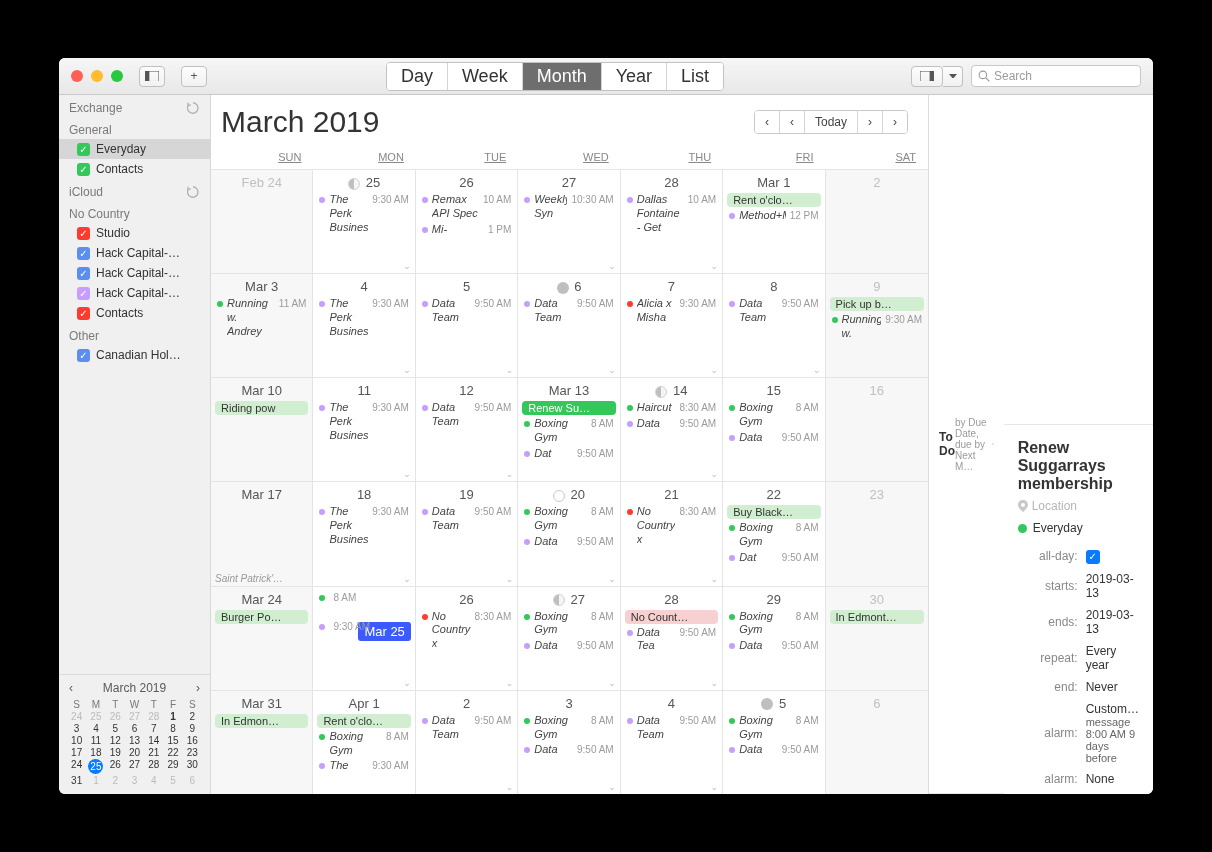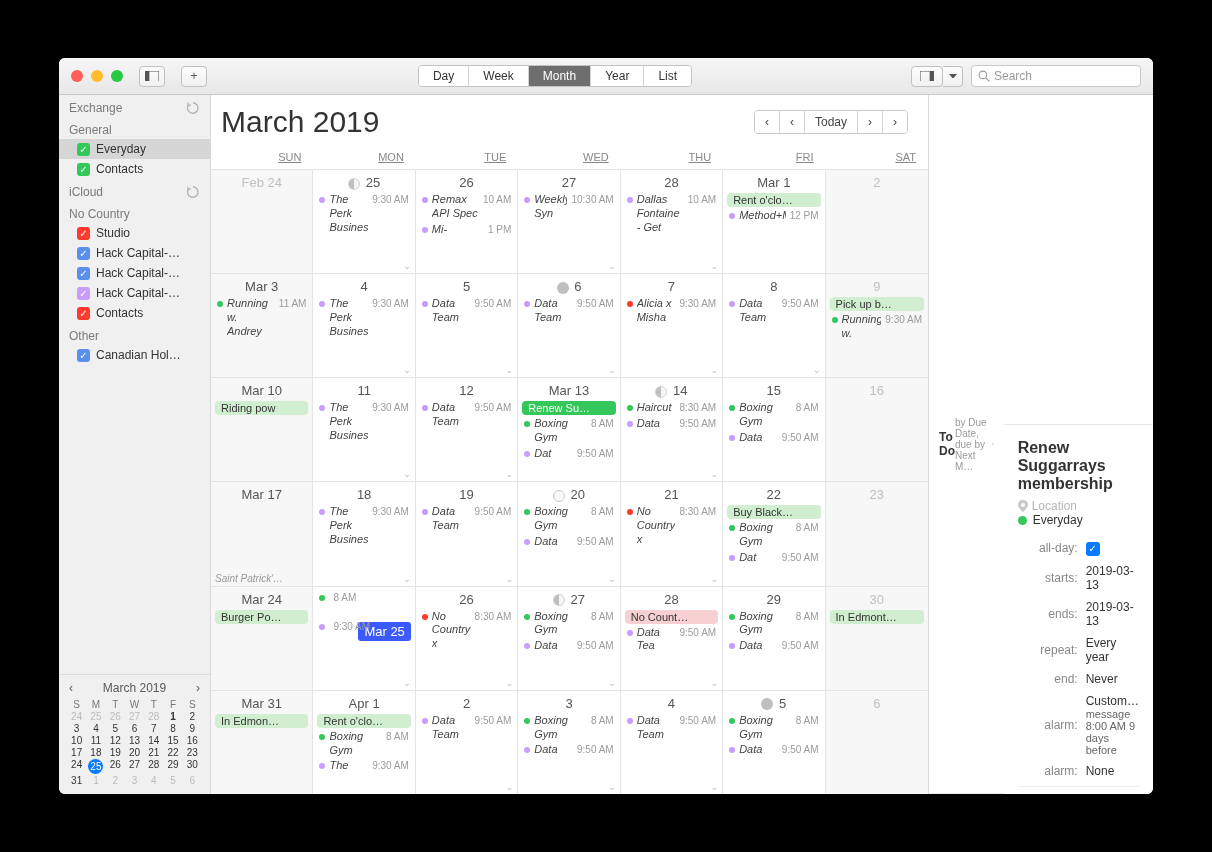--- a/index.html
+++ b/index.html
@@ -5,21 +5,21 @@
 * { margin: 0; padding: 0; box-sizing: border-box; font-family: -apple-system, BlinkMacSystemFont, "Helvetica Neue", sans-serif; -webkit-font-smoothing: antialiased; }
 body { background: #000; display: flex; align-items: center; justify-content: center; height: 852px; width: 1212px; }
 .window { width: 1094px; height: 736px; background: #fff; border-radius: 6px; box-shadow: 0 20px 60px rgba(0,0,0,.5); overflow: hidden; display: flex; flex-direction: column; }
 .titlebar { height: 37px; background: linear-gradient(#f6f6f6,#e8e8e8); border-bottom: 1px solid #c9c9c9; display: flex; align-items: center; padding: 0 12px; gap: 8px; }
 .traffic { display: flex; gap: 8px; }
 .dot { width: 12px; height: 12px; border-radius: 50%; }
 .dot.r { background: #ff5f57; } .dot.y { background: #ffbd2e; } .dot.g { background: #28c940; }
 .tb-btn { width: 26px; height: 21px; border: 1px solid #c0c0c0; border-radius: 4px; background: linear-gradient(#fdfdfd,#f1f1f1); display: flex; align-items: center; justify-content: center; font-size: 12px; color: #555; }
 .tb-group { margin-left: 8px; display: flex; }
 .seg { display: flex; border: 1px solid #c2c2c2; border-radius: 4px; overflow: hidden; background: #fff; }
-.seg-item { padding: 3px 14px; font-size: 12px; color: #333; border-right: 1px solid #d4d4d4; background: #fff; }
+.seg-item { padding: 3px 14px; font-size: 18px; color: #333; border-right: 1px solid #d4d4d4; background: #fff; }
 .seg-item:last-child { border-right: none; }
 .seg-item.active { background: #6e6e6e; color: #fff; }
 .spacer { flex: 1; }
 .search { width: 170px; height: 22px; border: 1px solid #c8c8c8; border-radius: 4px; display: flex; align-items: center; padding: 0 6px; gap: 4px; font-size: 12px; color: #9b9b9b; background: #fff; }
 .search svg { width: 12px; height: 12px; }
 
 .body { flex: 1; display: flex; overflow: hidden; }
 
 .sidebar { width: 152px; background: #f0f0f0; border-right: 1px solid #d8d8d8; display: flex; flex-direction: column; font-size: 12px; }
 .sb-section { padding: 6px 10px 2px; color: #7a7a7a; display: flex; align-items: center; justify-content: space-between; }
@@ -63,21 +63,21 @@
 .allday { background: #d1eed1; border-radius: 4px; padding: 1px 6px; color: #333; white-space: nowrap; overflow: hidden; text-overflow: ellipsis; margin: 1px 0; }
 .allday.red { background: #f7d1d1; }
 .more { position: absolute; bottom: 2px; right: 4px; color: #bbb; font-size: 9px; }
 
 .right { width: 224px; display: flex; flex-direction: row; background: #fff; }
 .todo-head { display: flex; align-items: center; padding: 8px 10px; font-size: 12px; border-bottom: 1px solid #e7e7e7; }
 .todo-head .tlabel { font-weight: 600; color: #333; }
 .todo-head .sort { margin-left: auto; color: #9b9b9b; font-size: 10px; display: flex; align-items: center; gap: 2px; }
 .detail { padding: 14px 14px; font-size: 12px; color: #333; margin-top: auto; height: 370px; border-top: 1px solid #e7e7e7; }
 .detail h3 { font-size: 16px; font-weight: 600; margin-bottom: 6px; }
-.loc { color: #b6b6b6; display: flex; align-items: center; gap: 4px; }
+.loc { color: #b6b6b6; display: flex; align-items: center; gap: 4px; margin-bottom: 8px; }
 .cal-chip { display: flex; align-items: center; gap: 6px; margin-bottom: 14px; }
 .cal-chip .edot { width: 9px; height: 9px; border-radius: 50%; }
 .fields { display: grid; grid-template-columns: 60px 1fr; gap: 8px 8px; font-size: 12px; align-items: center; }
 .fields .k { text-align: right; color: #888; }
 .fields .v { color: #333; }
 .cbox { width: 14px; height: 14px; background: #0a7aff; border-radius: 3px; display: inline-flex; align-items: center; justify-content: center; color: #fff; font-size: 10px; }
 .subfield { color: #888; margin-top: 14px; border-top: 1px solid #eee; padding-top: 10px; }
 
 </style>
 </head>

